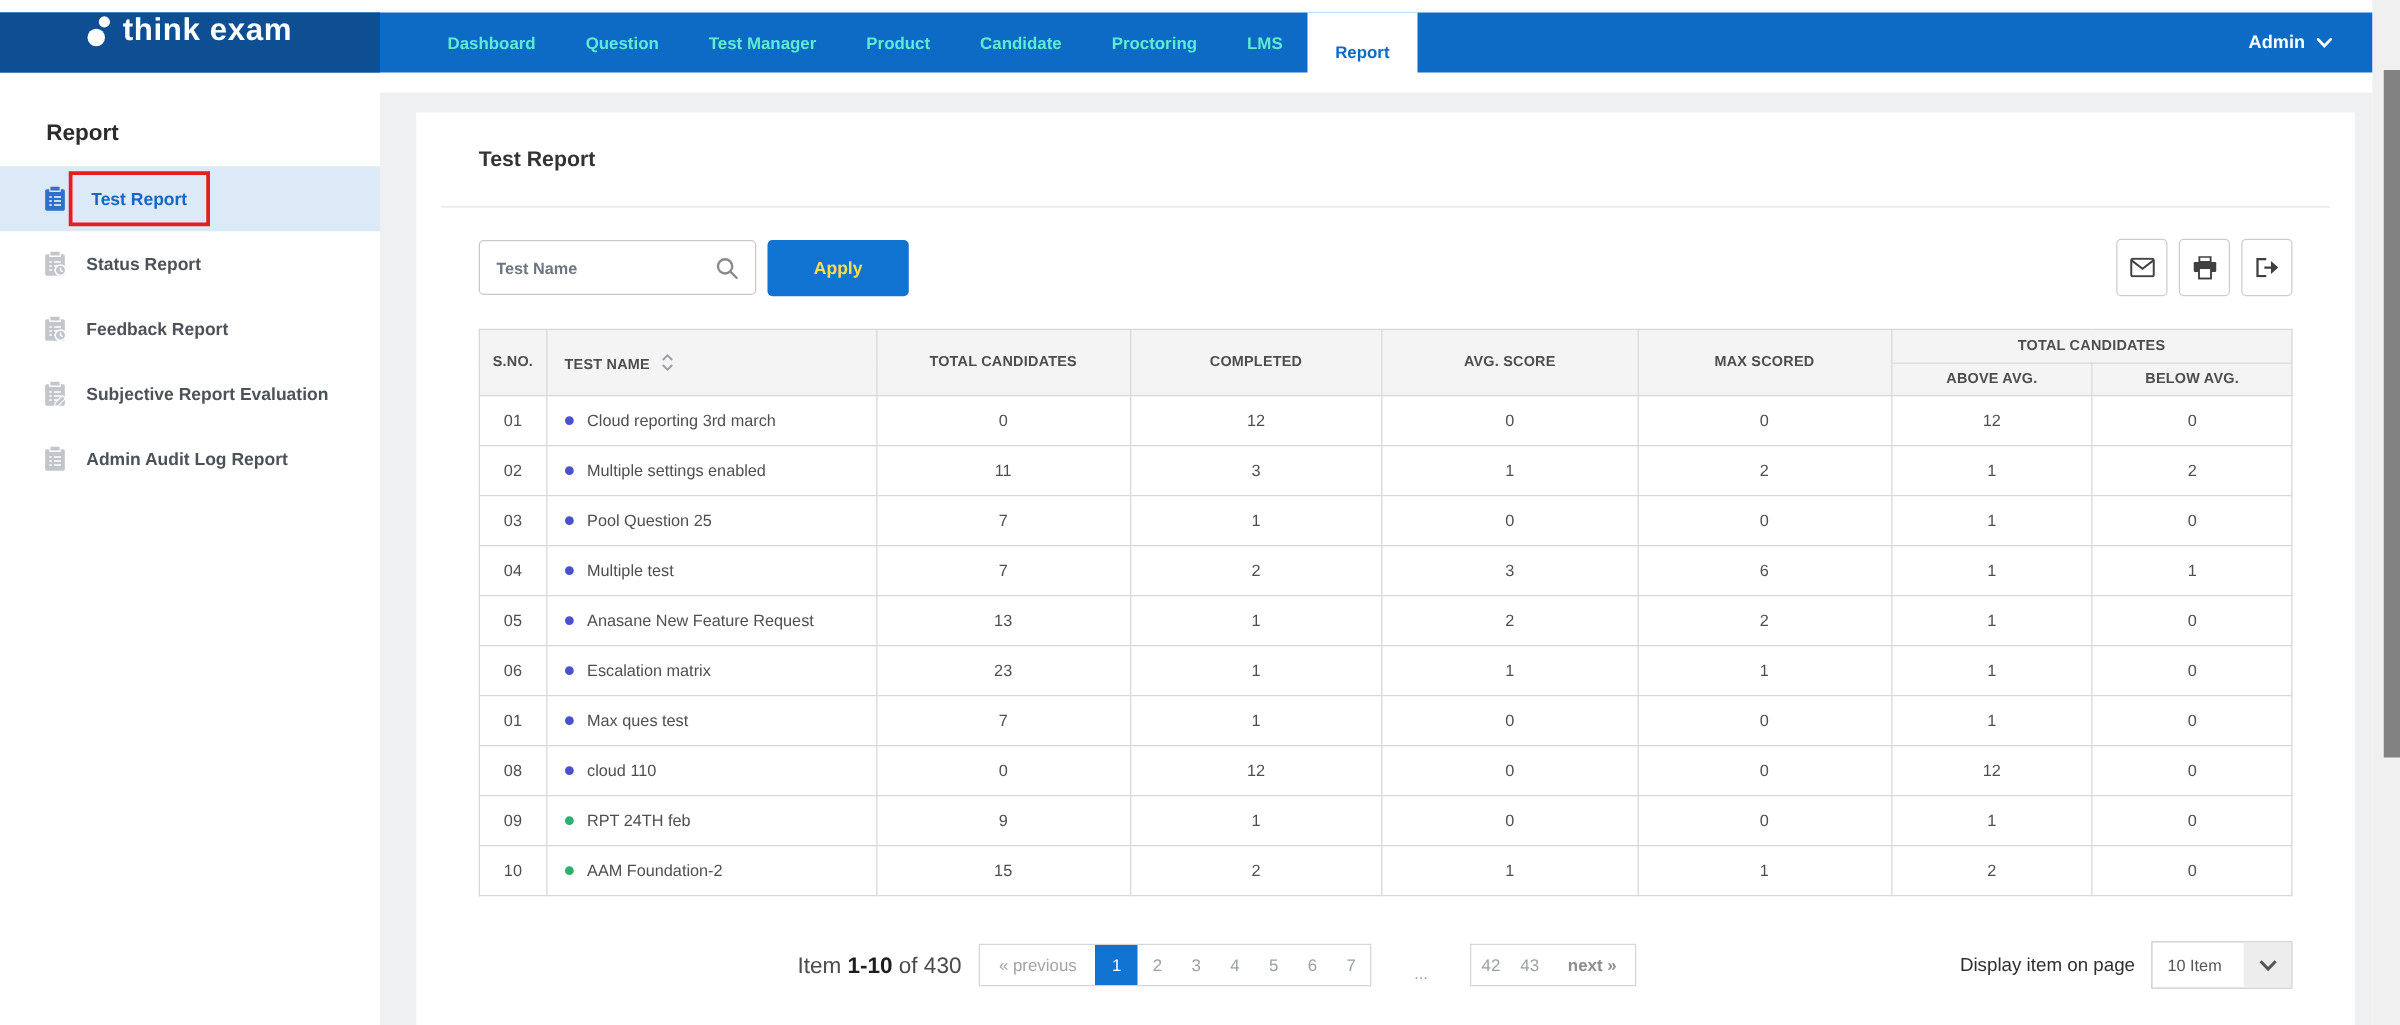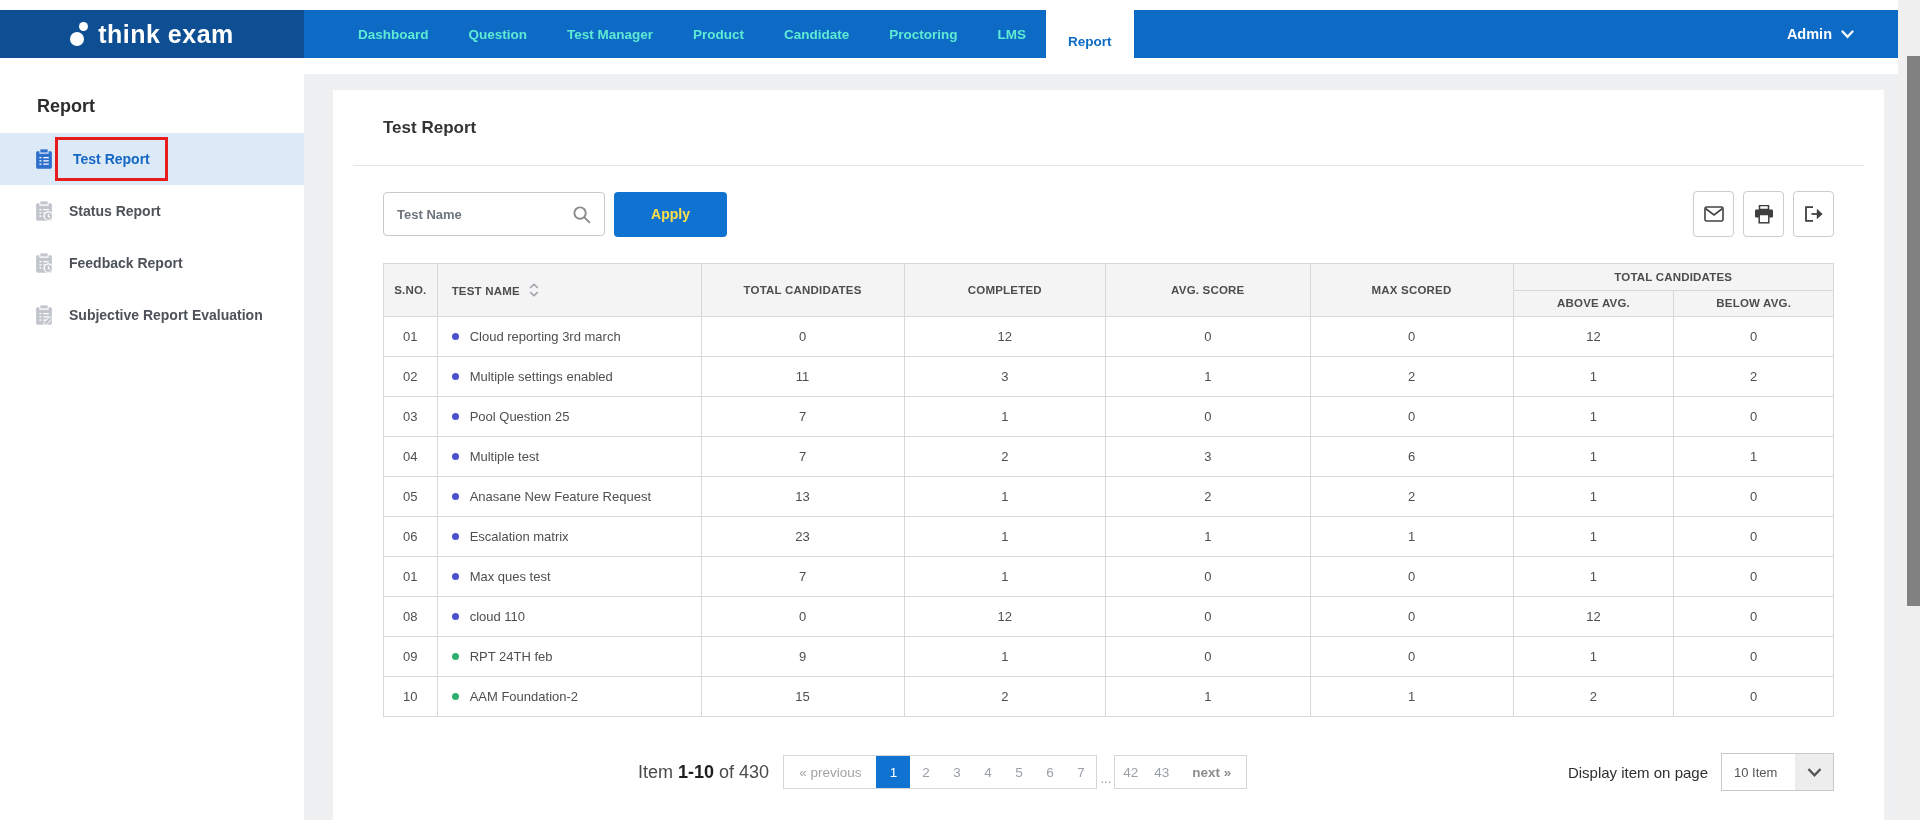--- a/index.html
+++ b/index.html
@@ -1,29 +1,29 @@
 <!DOCTYPE html>
 <html><head>
 <meta charset="utf-8">
 <style>
   * { box-sizing: border-box; margin: 0; padding: 0; }
   body { background:#fff; font-family:"Liberation Sans", sans-serif; }
   .page { position:relative; width:1920px; height:820px; background:#fff; overflow:hidden; }
 
   
   .navbar { position:absolute; top:10px; left:0; width:1898px; height:48px; background:#0d6bc5; display:flex; align-items:stretch; z-index:2; }
-  .logo-panel { width:304px; background:#0d4f92; display:flex; align-items:center; justify-content:center; gap:10px; flex:none; }
+  .logo-panel { width:304px; background:#0d4f92; display:flex; justify-content:center; gap:10px; flex:none; }
   .logo-mark { width:18px; height:30px; position:relative; }
   .logo-mark::before { content:""; position:absolute; top:3px; right:0; width:9px; height:9px; border-radius:50%; background:#fff; }
   .logo-mark::after { content:""; position:absolute; bottom:3px; left:0; width:14px; height:14px; border-radius:50%; background:#fff; }
   .logo-text { color:#fff; font-size:25px; font-weight:bold; letter-spacing:.5px; }
   .nav { display:flex; align-items:stretch; margin-left:34px; }
   .nav-item { color:#5eead4; font-size:13.5px; font-weight:bold; padding:12px 20px; display:flex; align-items:center; cursor:pointer; }
   .nav-item.active { background:#fff; color:#0d6bc5; height:62px; padding:0 22px; }
-  .user-menu { margin-left:auto; display:flex; align-items:center; gap:9px; color:#fff; font-weight:bold; font-size:14.5px; padding-right:44px; cursor:pointer; }
+  .user-menu { margin-left:auto; display:flex; align-items:center; gap:9px; color:#fff; font-weight:bold; font-size:14.5px; padding-right:32px; cursor:pointer; }
 
   
   .content { position:absolute; top:74px; left:0; width:1898px; bottom:0; display:flex; }
   .sidebar { width:304px; background:#fff; flex:none; }
   .sidebar-title { font-size:18px; font-weight:bold; color:#2c2c2c; margin:22px 0 16px 37px; }
   .side-item { height:52px; display:flex; align-items:center; padding-left:33px; cursor:pointer; }
   .side-item.active { background:#dce9f7; }
   .side-icon { width:22px; height:22px; color:#c2c6cc; flex:none; display:flex; align-items:center; }
   .side-item.active .side-icon { color:#2f6fce; }
   .side-label { font-size:14px; font-weight:bold; color:#4d5258; margin-left:14px; white-space:nowrap; }
@@ -54,21 +54,21 @@
   table.report tbody td { height:40px; font-size:13px; color:#4f4f4f; text-align:center; background:#fff; }
   td.name { text-align:left !important; padding-left:14px; color:#3b3b3b; cursor:pointer; }
   .dot { display:inline-block; width:7px; height:7px; border-radius:50%; margin-right:11px; vertical-align:1px; }
   .dot-blue { background:#4a51cf; } .dot-green { background:#2fae6e; }
 
   
   .pager-row { display:flex; align-items:center; margin-top:36px; }
   .pager-spacer { width:255px; flex:none; }
   .summary { font-size:18px; color:#4a4a4a; margin-right:14px; white-space:nowrap; }
   .summary b { color:#1e1e1e; }
-  .pager { display:flex; align-items:flex-end; }
+  .pager { display:flex; align-items:flex-end;gap:31px; }
   .pager-group { display:flex; border:1px solid #d6d6d6; height:34px; background:#fff; }
   .page-btn { min-width:31px; padding:0 7px; display:flex; align-items:center; justify-content:center; font-size:13.5px; color:#9aa0a6; cursor:pointer; }
   .page-btn.prev, .page-btn.next { padding:0 15px; color:#a3a3a3; }
   .page-btn.next { font-weight:bold; color:#8d8d8d; }
   .page-btn.active { background:#1173d1; color:#fff; min-width:34px; }
   .ellipsis { color:#9aa0a6; margin:0 3px; padding-bottom:3px; font-size:13px; }
   .display-group { margin-left:auto; display:flex; align-items:center; gap:13px; }
   .display-label { font-size:15px; color:#2f2f2f; }
   .select { width:113px; height:38px; border:1px solid #c9c9c9; display:flex; align-items:center; background:#fff; cursor:pointer; }
   .select-value { flex:1; padding-left:12px; color:#555; font-size:13px; }
@@ -159,20 +159,33 @@
                 <path fill="currentColor" d="M8 1.5h8v3.4H8z"></path>
                 <path fill="currentColor" d="M19 3.6h-2v2.6H7V3.6H5c-.9 0-1.6.7-1.6 1.6v15.7c0 .9.7 1.6 1.6 1.6h14c.9 0 1.6-.7 1.6-1.6V5.2c0-.9-.7-1.6-1.6-1.6z"></path>
                 <g stroke="#fff" stroke-width="1.3" fill="none">
                   <path d="M7 10.5h2.2M7 14h2.2M7 17.5h2.2"></path>
                   <path d="M11.2 10.5h6M11.2 14h6M11.2 17.5h6"></path>
                 </g>
                 <path d="M12.3 19.8l6.2-6.2 2.6 2.6-6.2 6.2-3.4.8z" fill="currentColor" stroke="#fff" stroke-width="1"></path>
               </svg>
             </span>
             <span class="side-label">Subjective Report Evaluation</span>
+          </div>
+          <div class="side-item">
+            <span class="side-icon">
+              <svg width="22" height="22" viewBox="0 0 24 24">
+                <path fill="currentColor" d="M8 1.5h8v3.4H8z"></path>
+                <path fill="currentColor" d="M19 3.6h-2v2.6H7V3.6H5c-.9 0-1.6.7-1.6 1.6v15.7c0 .9.7 1.6 1.6 1.6h14c.9 0 1.6-.7 1.6-1.6V5.2c0-.9-.7-1.6-1.6-1.6z"></path>
+                <g stroke="#fff" stroke-width="1.3" fill="none">
+                  <path d="M7 10.5h2.2M7 14h2.2M7 17.5h2.2"></path>
+                  <path d="M11.2 10.5h6M11.2 14h6M11.2 17.5h6"></path>
+                </g>
+              </svg>
+            </span>
+            <span class="side-label">Admin Audit Log Report</span>
           </div>
         </div>
     </aside>
 
     <main class="main">
       <div class="card">
         <div class="card-title">Test Report</div>
         <div class="divider"></div>
 
         <div class="filter-row">

